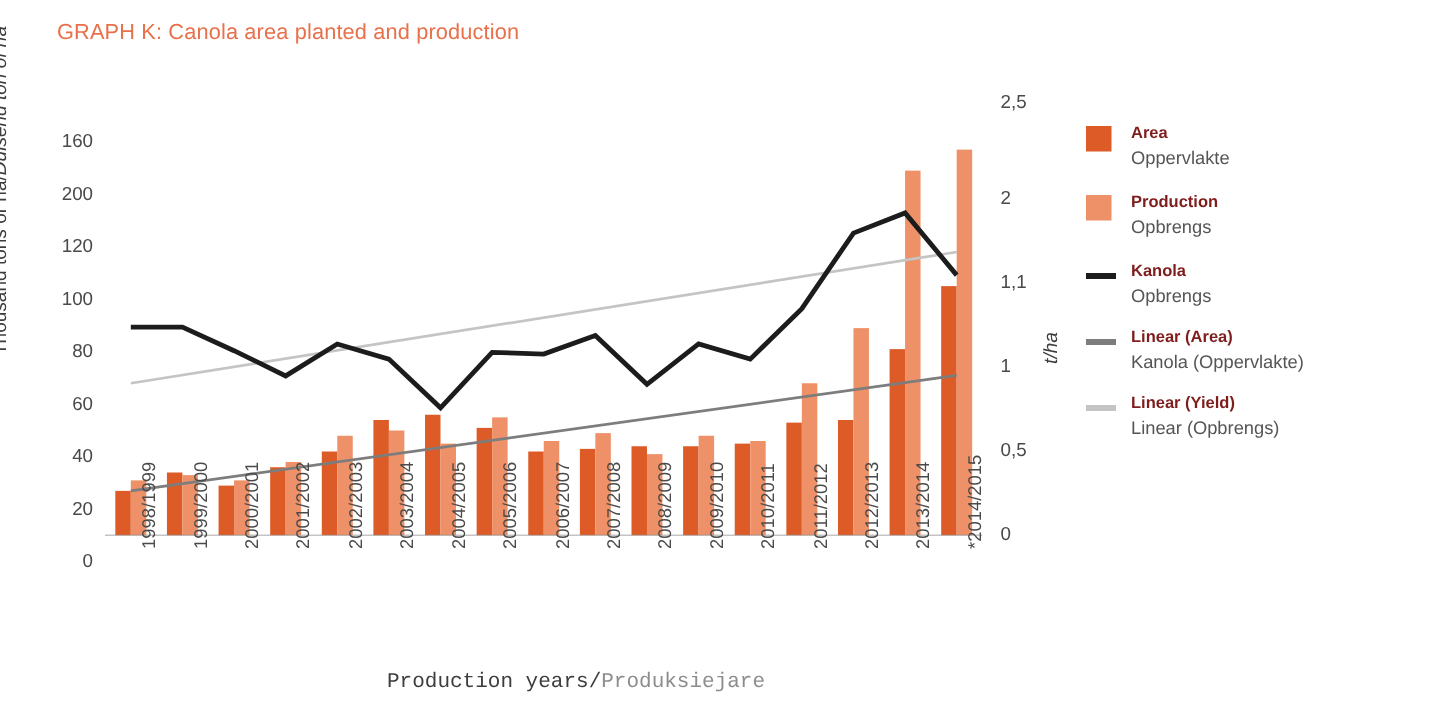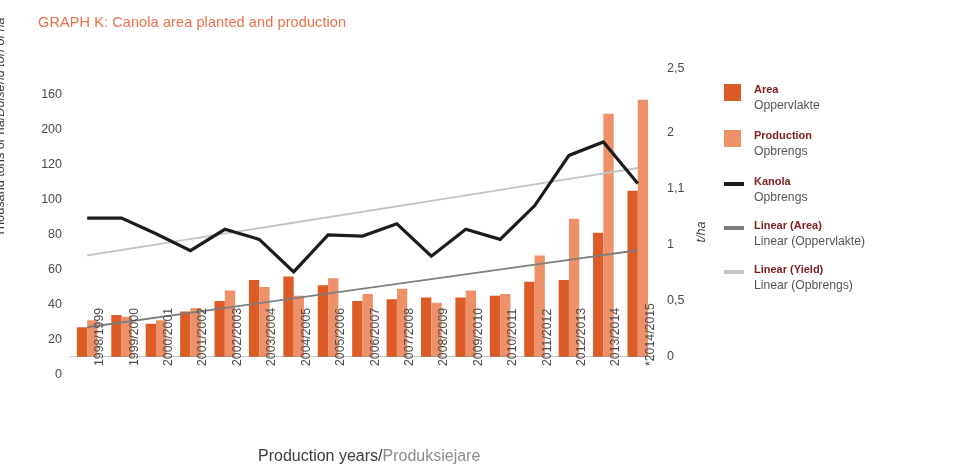--- a/index.html
+++ b/index.html
@@ -50,21 +50,21 @@
   }
 
   
   .xlab{
     position:absolute;font-size:12.3px;color:#4a4a4a;
     transform:rotate(-90deg);transform-origin:left top;
     white-space:nowrap;
   }
   .xaxis-title{
     position:absolute;left:258px;top:447px;
-    font-size:16px;white-space:nowrap;
+    font-size:14px;white-space:nowrap;font-family:Liberation Mono, monospace;
   }
   .xaxis-title .en{color:#3d3d3d;}
   .xaxis-title .af{color:#8d8d8d;}
 
   
   #legend{position:absolute;left:724px;top:82px;width:230px;}
   .leg-item{position:absolute;left:0;}
   .leg-swatch{position:absolute;left:0;top:2px;}
   .leg-sq{width:17px;height:17px;}
   .leg-line{width:20px;height:4px;margin-top:6px;}
@@ -190,21 +190,21 @@
         <div class="leg-swatch leg-line" style="background: rgb(28, 28, 28);"></div>
         <div class="leg-text">
           <div class="leg-en">Kanola</div>
           <div class="leg-af">Opbrengs</div>
         </div>
       </div>
       <div class="leg-item" style="top: 136px;">
         <div class="leg-swatch leg-line" style="background: rgb(125, 125, 125);"></div>
         <div class="leg-text">
           <div class="leg-en">Linear (Area)</div>
-          <div class="leg-af">Linear (Oppervlakte)</div>
+          <div class="leg-af">Kanola (Oppervlakte)</div>
         </div>
       </div>
       <div class="leg-item" style="top: 180px;">
         <div class="leg-swatch leg-line" style="background: rgb(196, 196, 196);"></div>
         <div class="leg-text">
           <div class="leg-en">Linear (Yield)</div>
           <div class="leg-af">Linear (Opbrengs)</div>
         </div>
       </div>
     </div>

